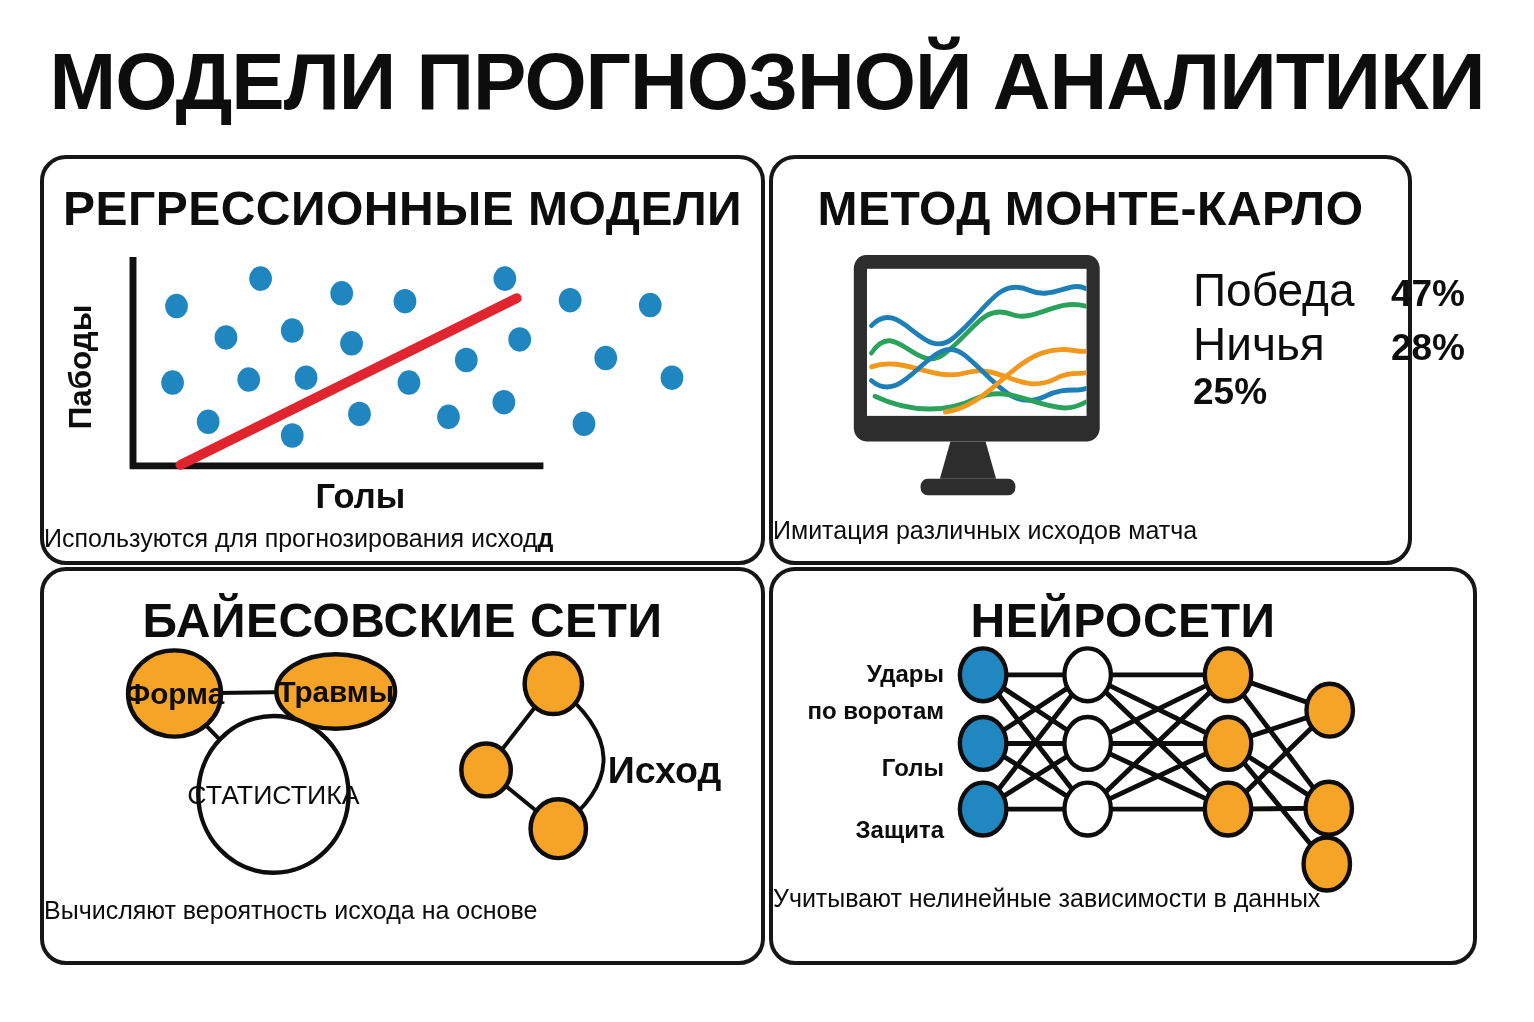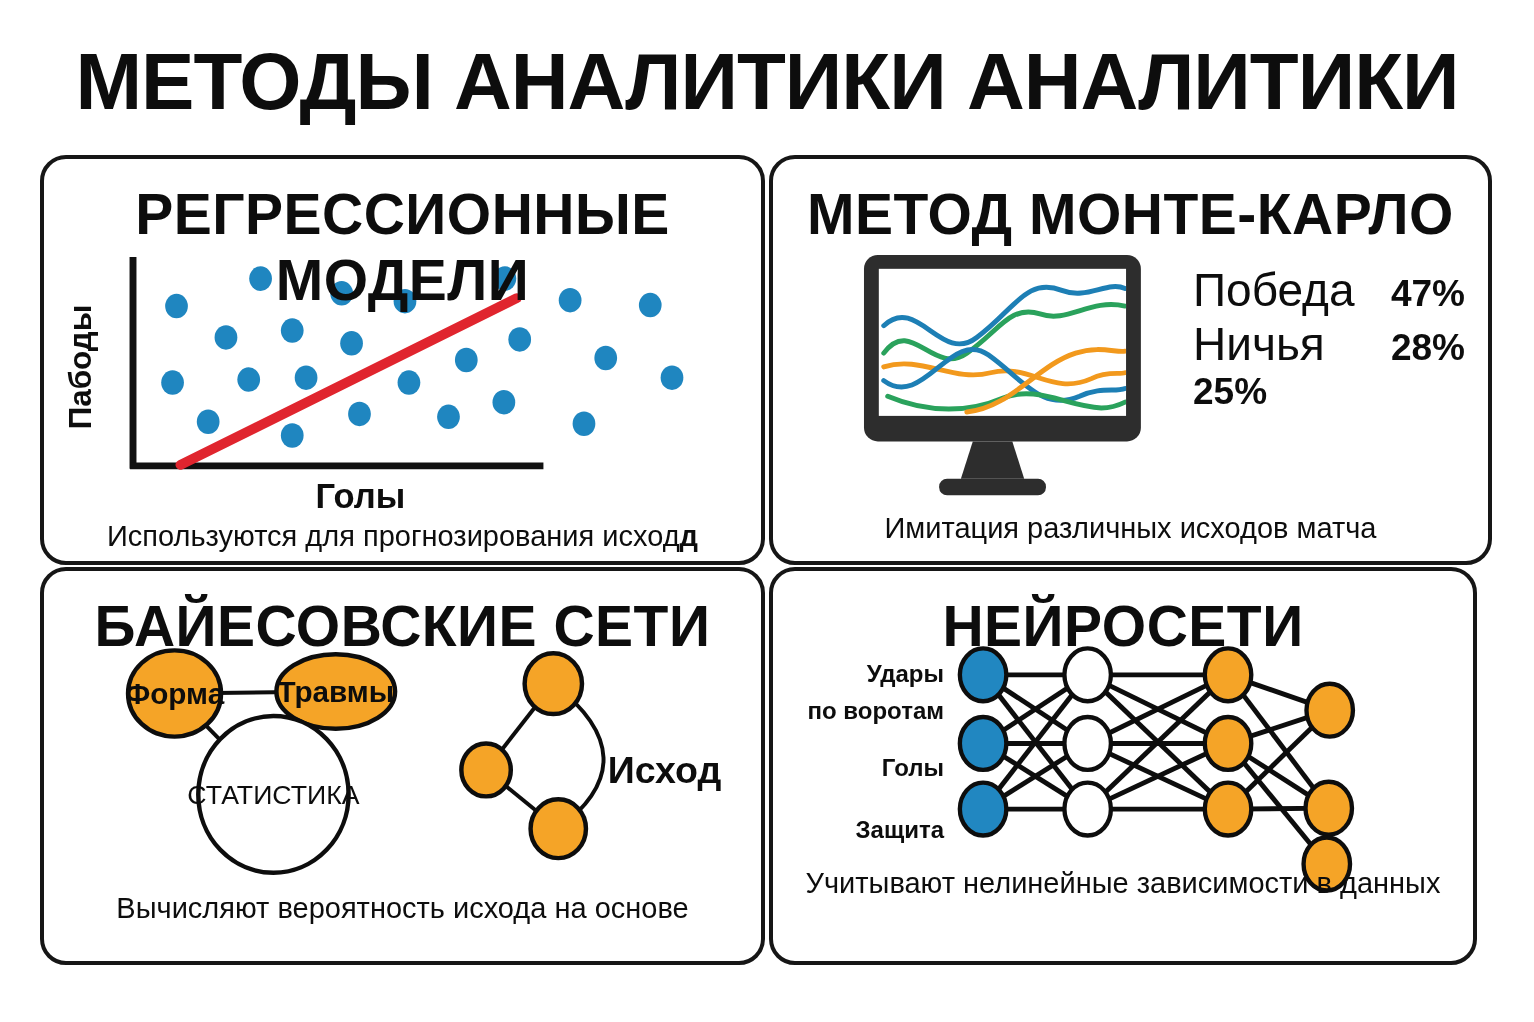--- a/index.html
+++ b/index.html
@@ -2,48 +2,48 @@
 <html><head>
 <meta charset="utf-8">
 <style>
   html,body{margin:0;padding:0;background:#ffffff;}
   .stage{position:relative;width:1534px;height:1022px;background:#ffffff;
          font-family:"Liberation Sans",sans-serif;color:#0d0d0d;overflow:hidden;}
   .main-title{position:absolute;top:36px;left:0;right:0;margin:0;text-align:center;
               font-size:80px;font-weight:bold;letter-spacing:-1px;color:#0d0d0d;}
   .panel{position:absolute;background:#fff;border:4px solid #161616;border-radius:26px;box-sizing:border-box;}
   .tl{left:40px;top:155px;width:725px;height:410px;}
-  .tr{left:769px;top:155px;width:723px;height:410px;}
+  .tr{left:769px;top:155px;width:643px;height:410px;}
   .bl{left:40px;top:567px;width:725px;height:398px;}
   .br{left:769px;top:567px;width:708px;height:398px;}
   .panel-title{position:absolute;top:22px;left:0;right:0;margin:0;text-align:center;
-               font-size:57px;font-weight:bold;letter-spacing:0.5px;}
-  .caption{position:absolute;left:0;right:0;text-align:center;font-size:29px;font-weight:400;white-space:nowrap;}
+               font-size:48px;font-weight:bold;letter-spacing:0.5px;}
+  .caption{position:absolute;left:0;right:0;text-align:left;font-size:25px;font-weight:400;white-space:nowrap;}
   .cap-b{font-weight:bold;}
   .tl .caption{bottom:8px;}
   .tr .caption{bottom:16px;}
   .bl .caption{bottom:36px;}
-  .br .caption{bottom:61px;}
+  .br .caption{bottom:48px;}
   .fill{position:absolute;left:0;top:0;width:100%;height:100%;}
   svg text{font-family:"Liberation Sans",sans-serif;fill:#0d0d0d;}
   .axis-label{font-size:35px;font-weight:bold;}
   .ylab{font-size:32px;font-weight:bold;}
   .outcome{font-size:38px;font-weight:bold;}
   .mc-stats{position:absolute;left:420px;top:104px;width:272px;}
   .mc-row{display:flex;justify-content:space-between;align-items:baseline;height:54px;}
   .mc-label{font-size:46px;}
   .mc-value{font-size:37px;font-weight:bold;text-align:center;}
   .nn-label{position:absolute;right:529px;font-size:24px;font-weight:bold;white-space:nowrap;line-height:1;}
 </style>
 </head>
 <body>
 
 <div class="stage">
 
-  <h1 class="main-title">МЕТОДЫ АНАЛИТИКИ АНАЛИТИКИ</h1>
+  <h1 class="main-title">МОДЕЛИ ПРОГНОЗНОЙ АНАЛИТИКИ</h1>
 
   <section class="panel tl">
     <svg class="fill" viewBox="0 0 725 410" preserveAspectRatio="none">
       <line x1="90" y1="100" x2="90" y2="316" stroke="#111" stroke-width="7"></line>
       <line x1="87" y1="313" x2="505" y2="313" stroke="#111" stroke-width="7"></line>
       <g id="scatter-dots">
           <ellipse cx="219" cy="122" rx="11.5" ry="12.5" fill="#1F86C0"></ellipse>
           <ellipse cx="301" cy="137" rx="11.5" ry="12.5" fill="#1F86C0"></ellipse>
           <ellipse cx="466" cy="122" rx="11.5" ry="12.5" fill="#1F86C0"></ellipse>
           <ellipse cx="134" cy="150" rx="11.5" ry="12.5" fill="#1F86C0"></ellipse>

